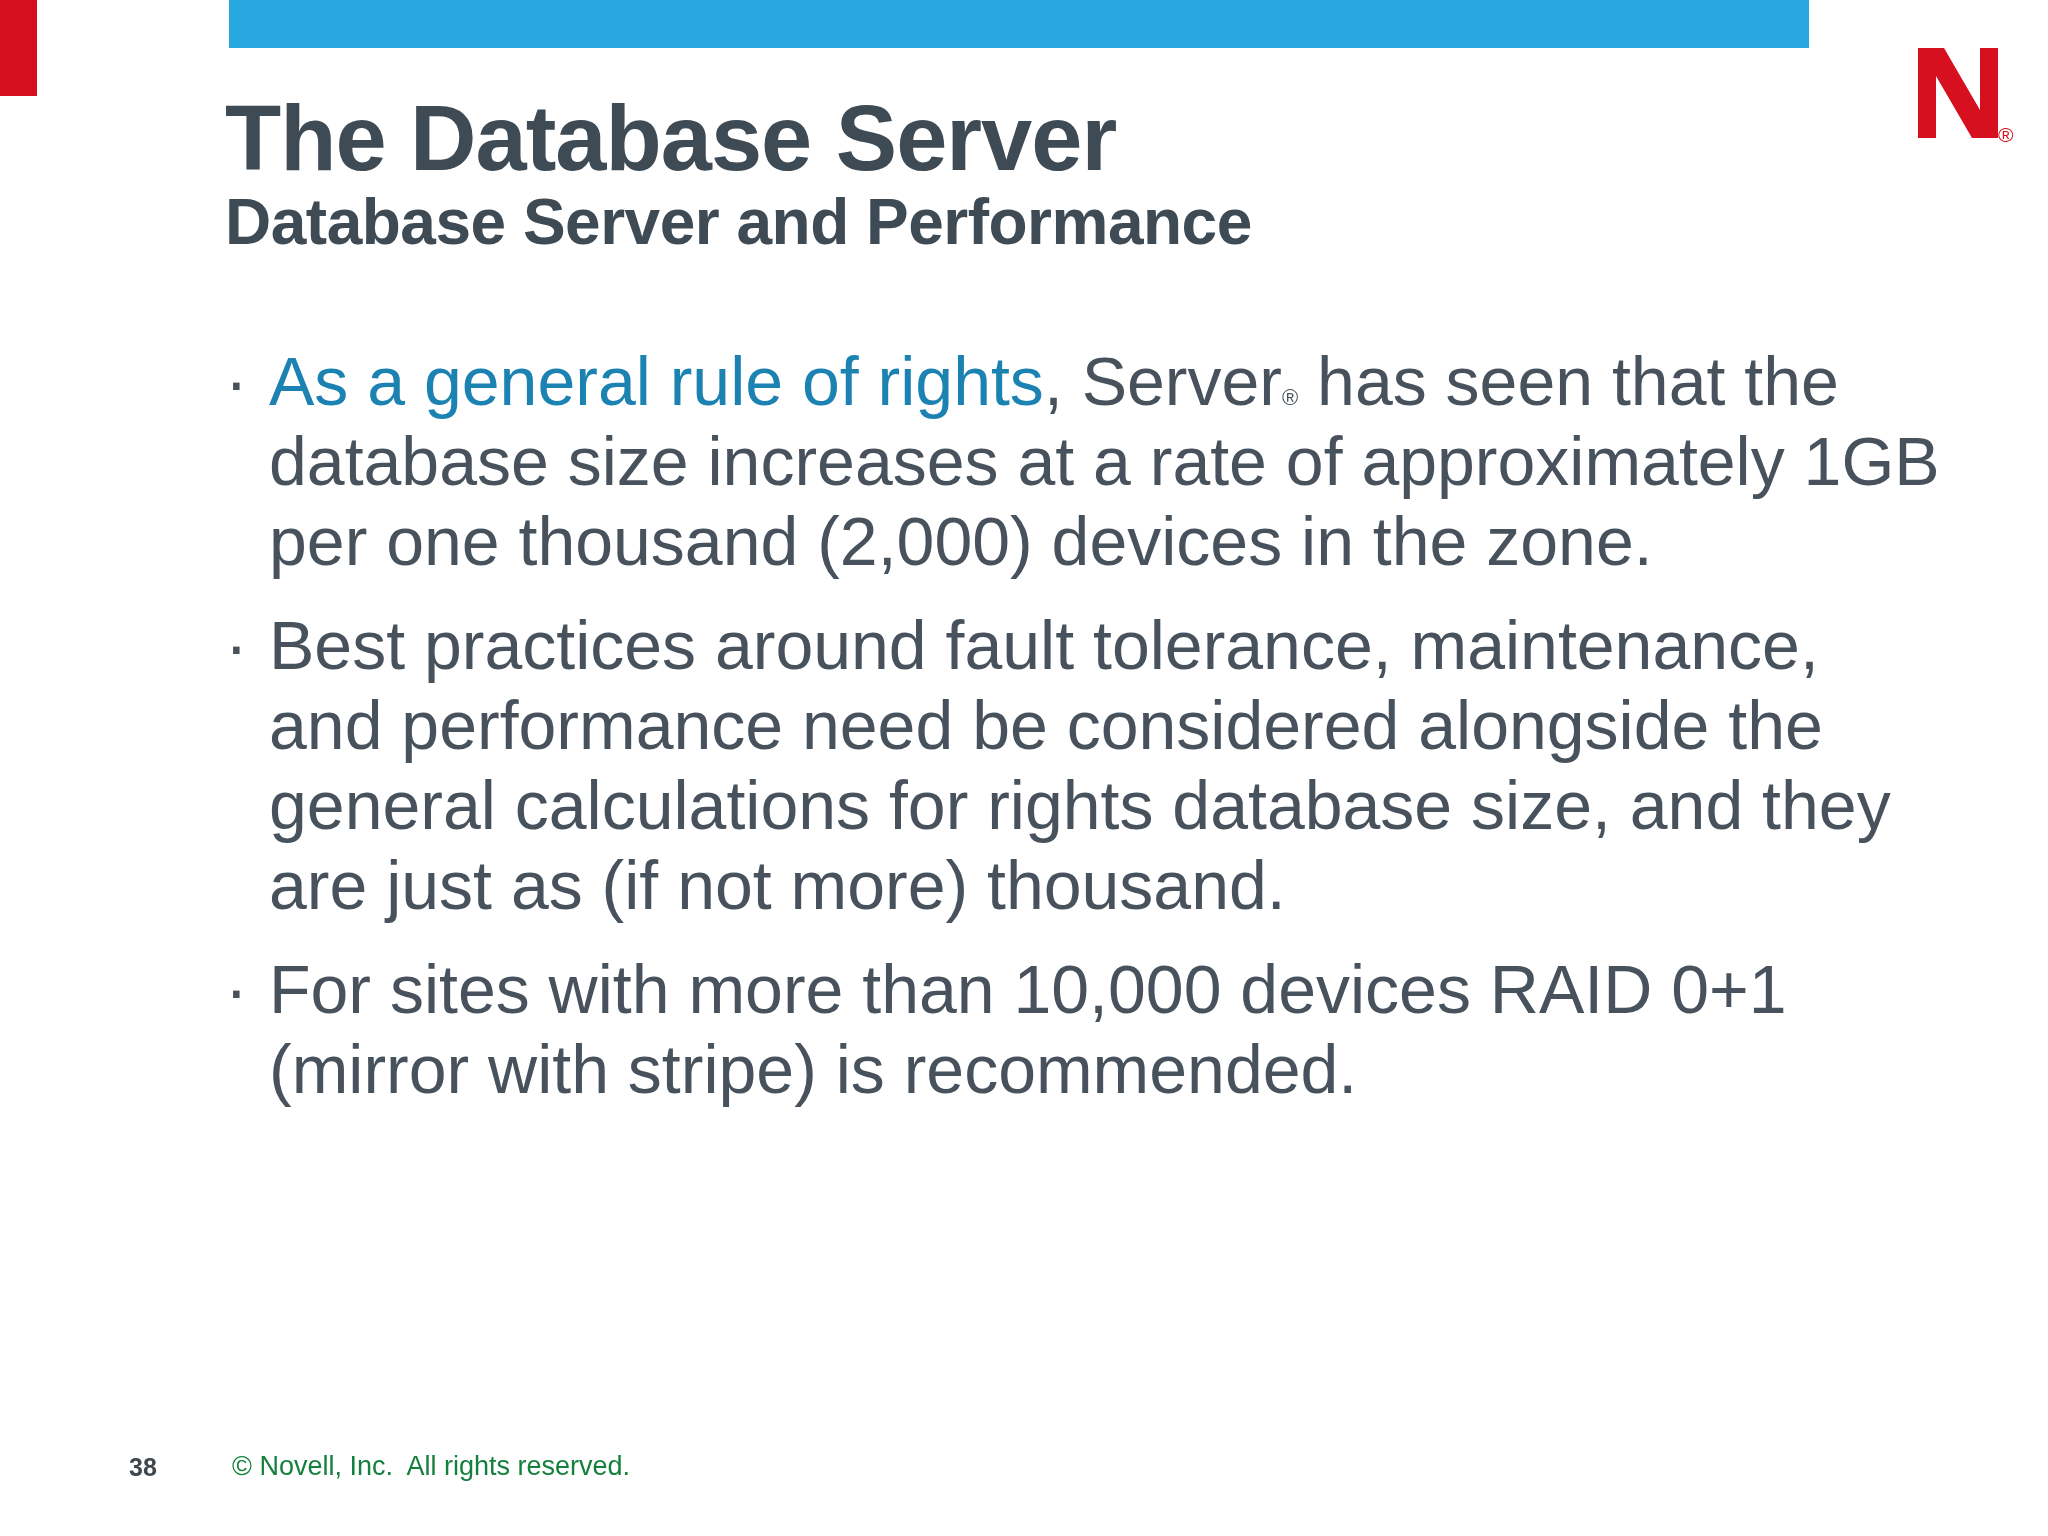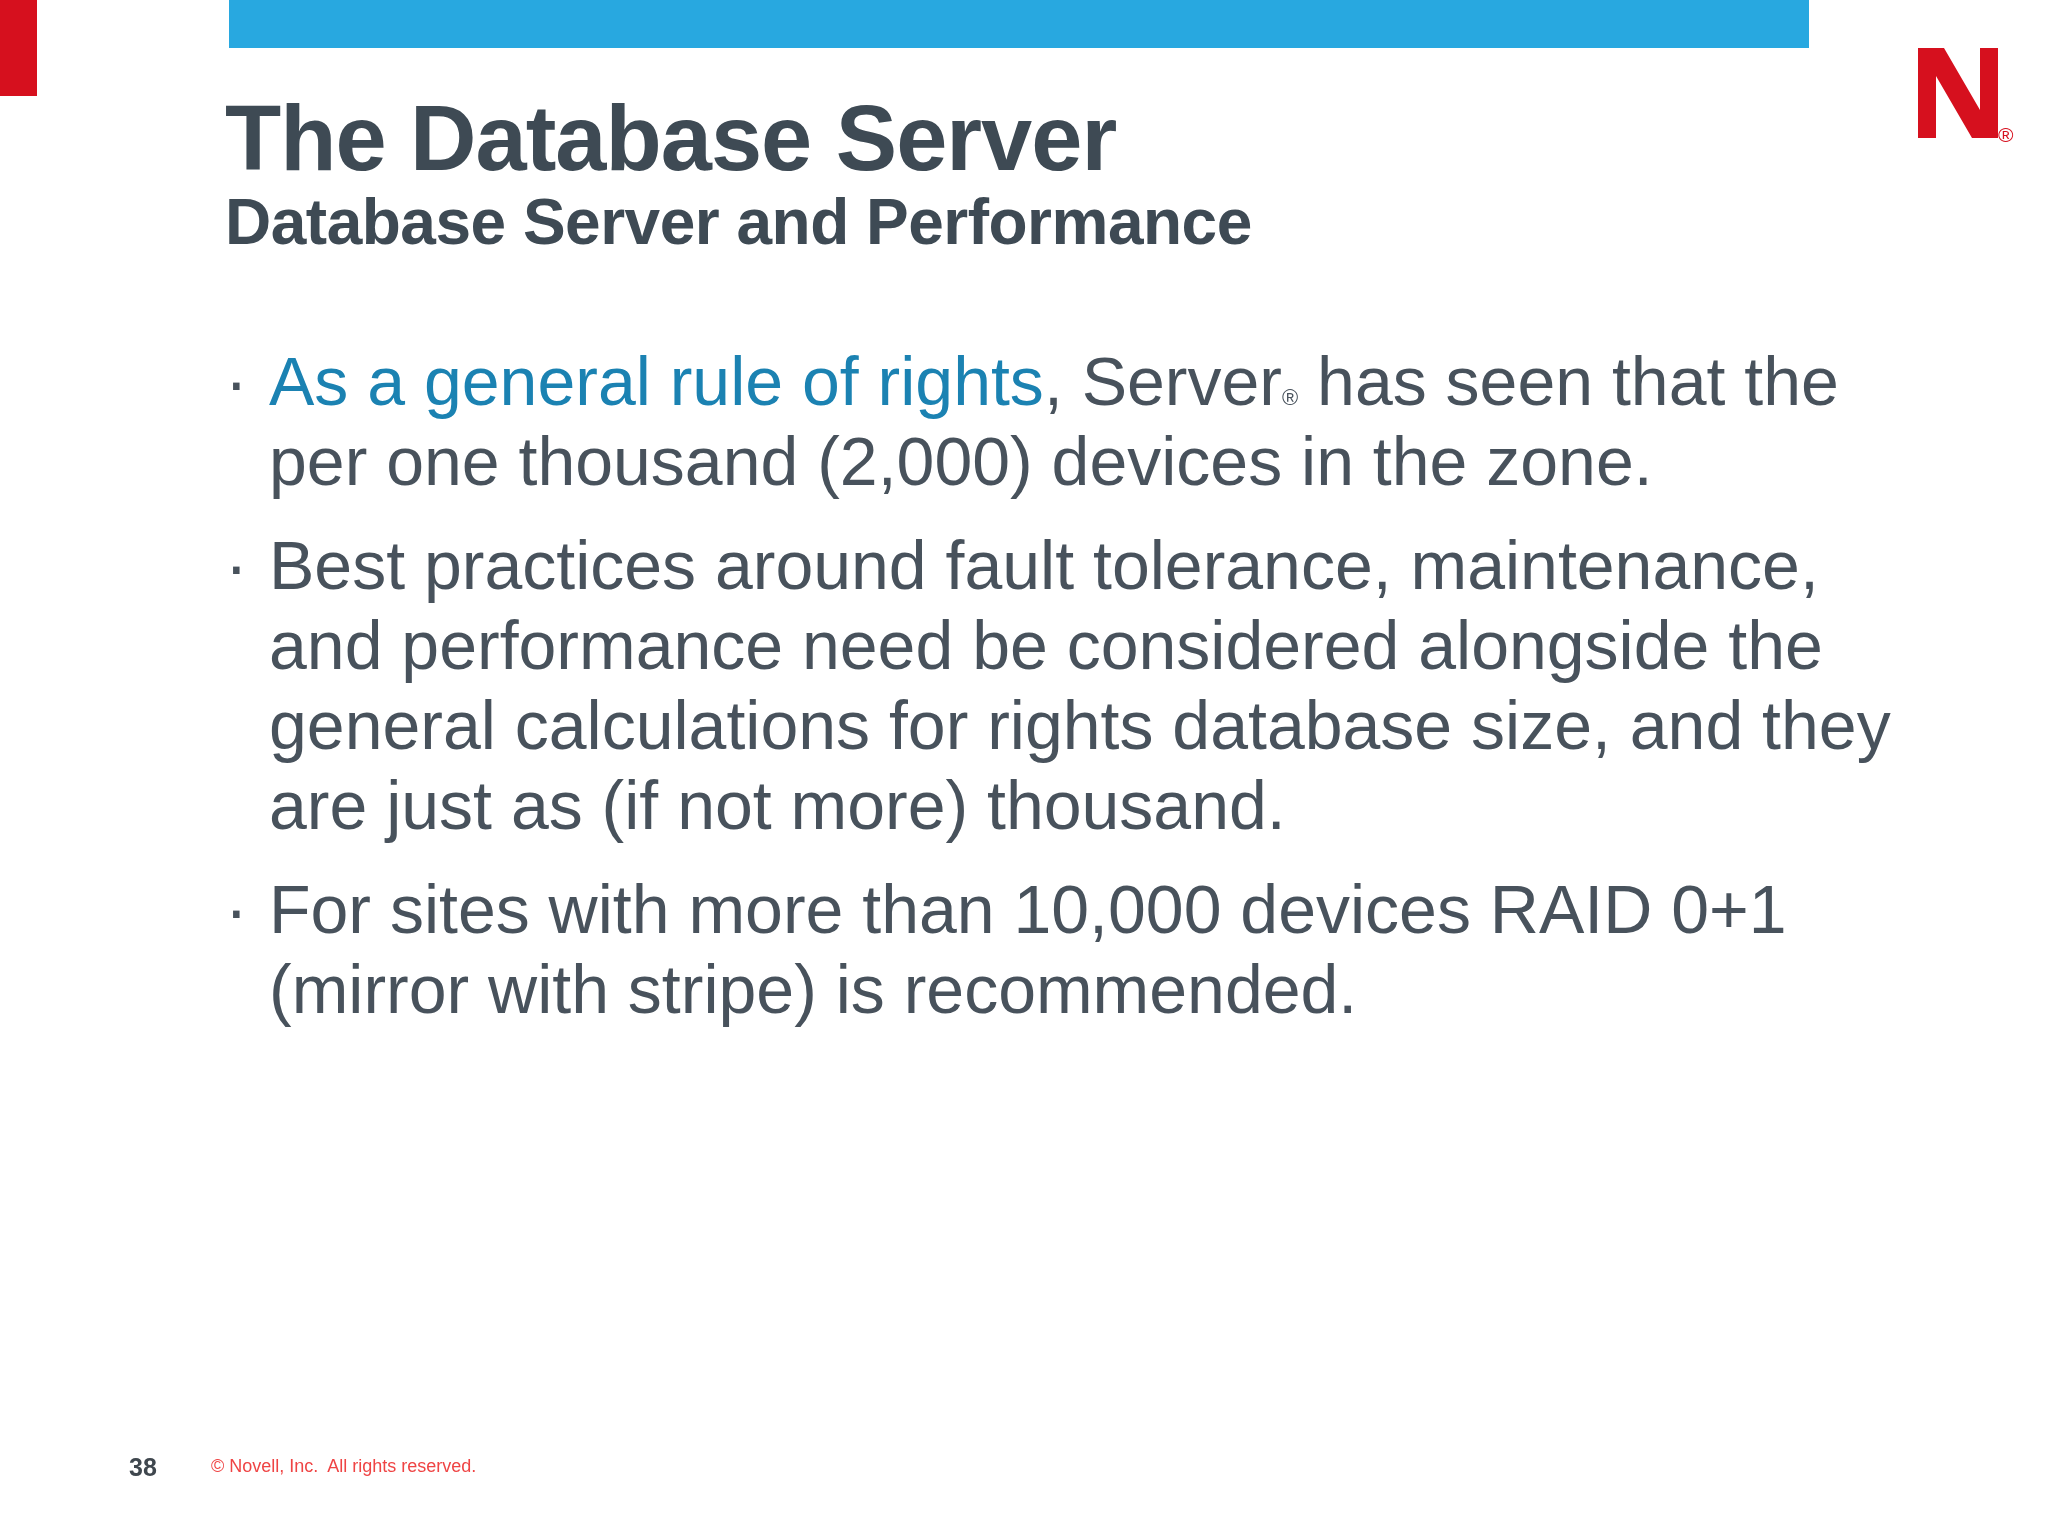--- a/index.html
+++ b/index.html
@@ -88,23 +88,23 @@
   .footer-pagenum {
     position: absolute;
     left: 129px; top: 1452px;
     font-size: 25px;
     font-weight: bold;
     color: #3f474e;
     line-height: 30px;
   }
   .footer-copyright {
     position: absolute;
-    left: 211px; top: 1450px;
-    font-size: 18px;
-    color: #ef4444;
+    left: 232px; top: 1450px;
+    font-size: 27px;
+    color: #15803d;
     line-height: 32px;
     white-space: pre;
   }
 </style>
 </head>
 <body>
 
 <div class="slide">
 
   <div class="red-tab"></div>
@@ -118,20 +118,21 @@
   </div>
 
   <h1 class="title">The Database Server</h1>
   <h2 class="subtitle">Database Server and Performance</h2>
 
   <div class="bullets">
 
     <div class="bullet">
       <span class="dot">·</span>
       <div class="line"><span class="em">As a general rule of rights</span><span>, Server</span><span class="reg">®</span><span> has seen that the</span></div>
+      <div class="line">database size increases at a rate of approximately 1GB</div>
       <div class="line">per one thousand (2,000) devices in the zone.</div>
     </div>
 
     <div class="bullet">
       <span class="dot">·</span>
       <div class="line">Best practices around fault tolerance, maintenance,</div>
       <div class="line">and performance need be considered alongside the</div>
       <div class="line">general calculations for rights database size, and they</div>
       <div class="line">are just as (if not more) thousand.</div>
     </div>

